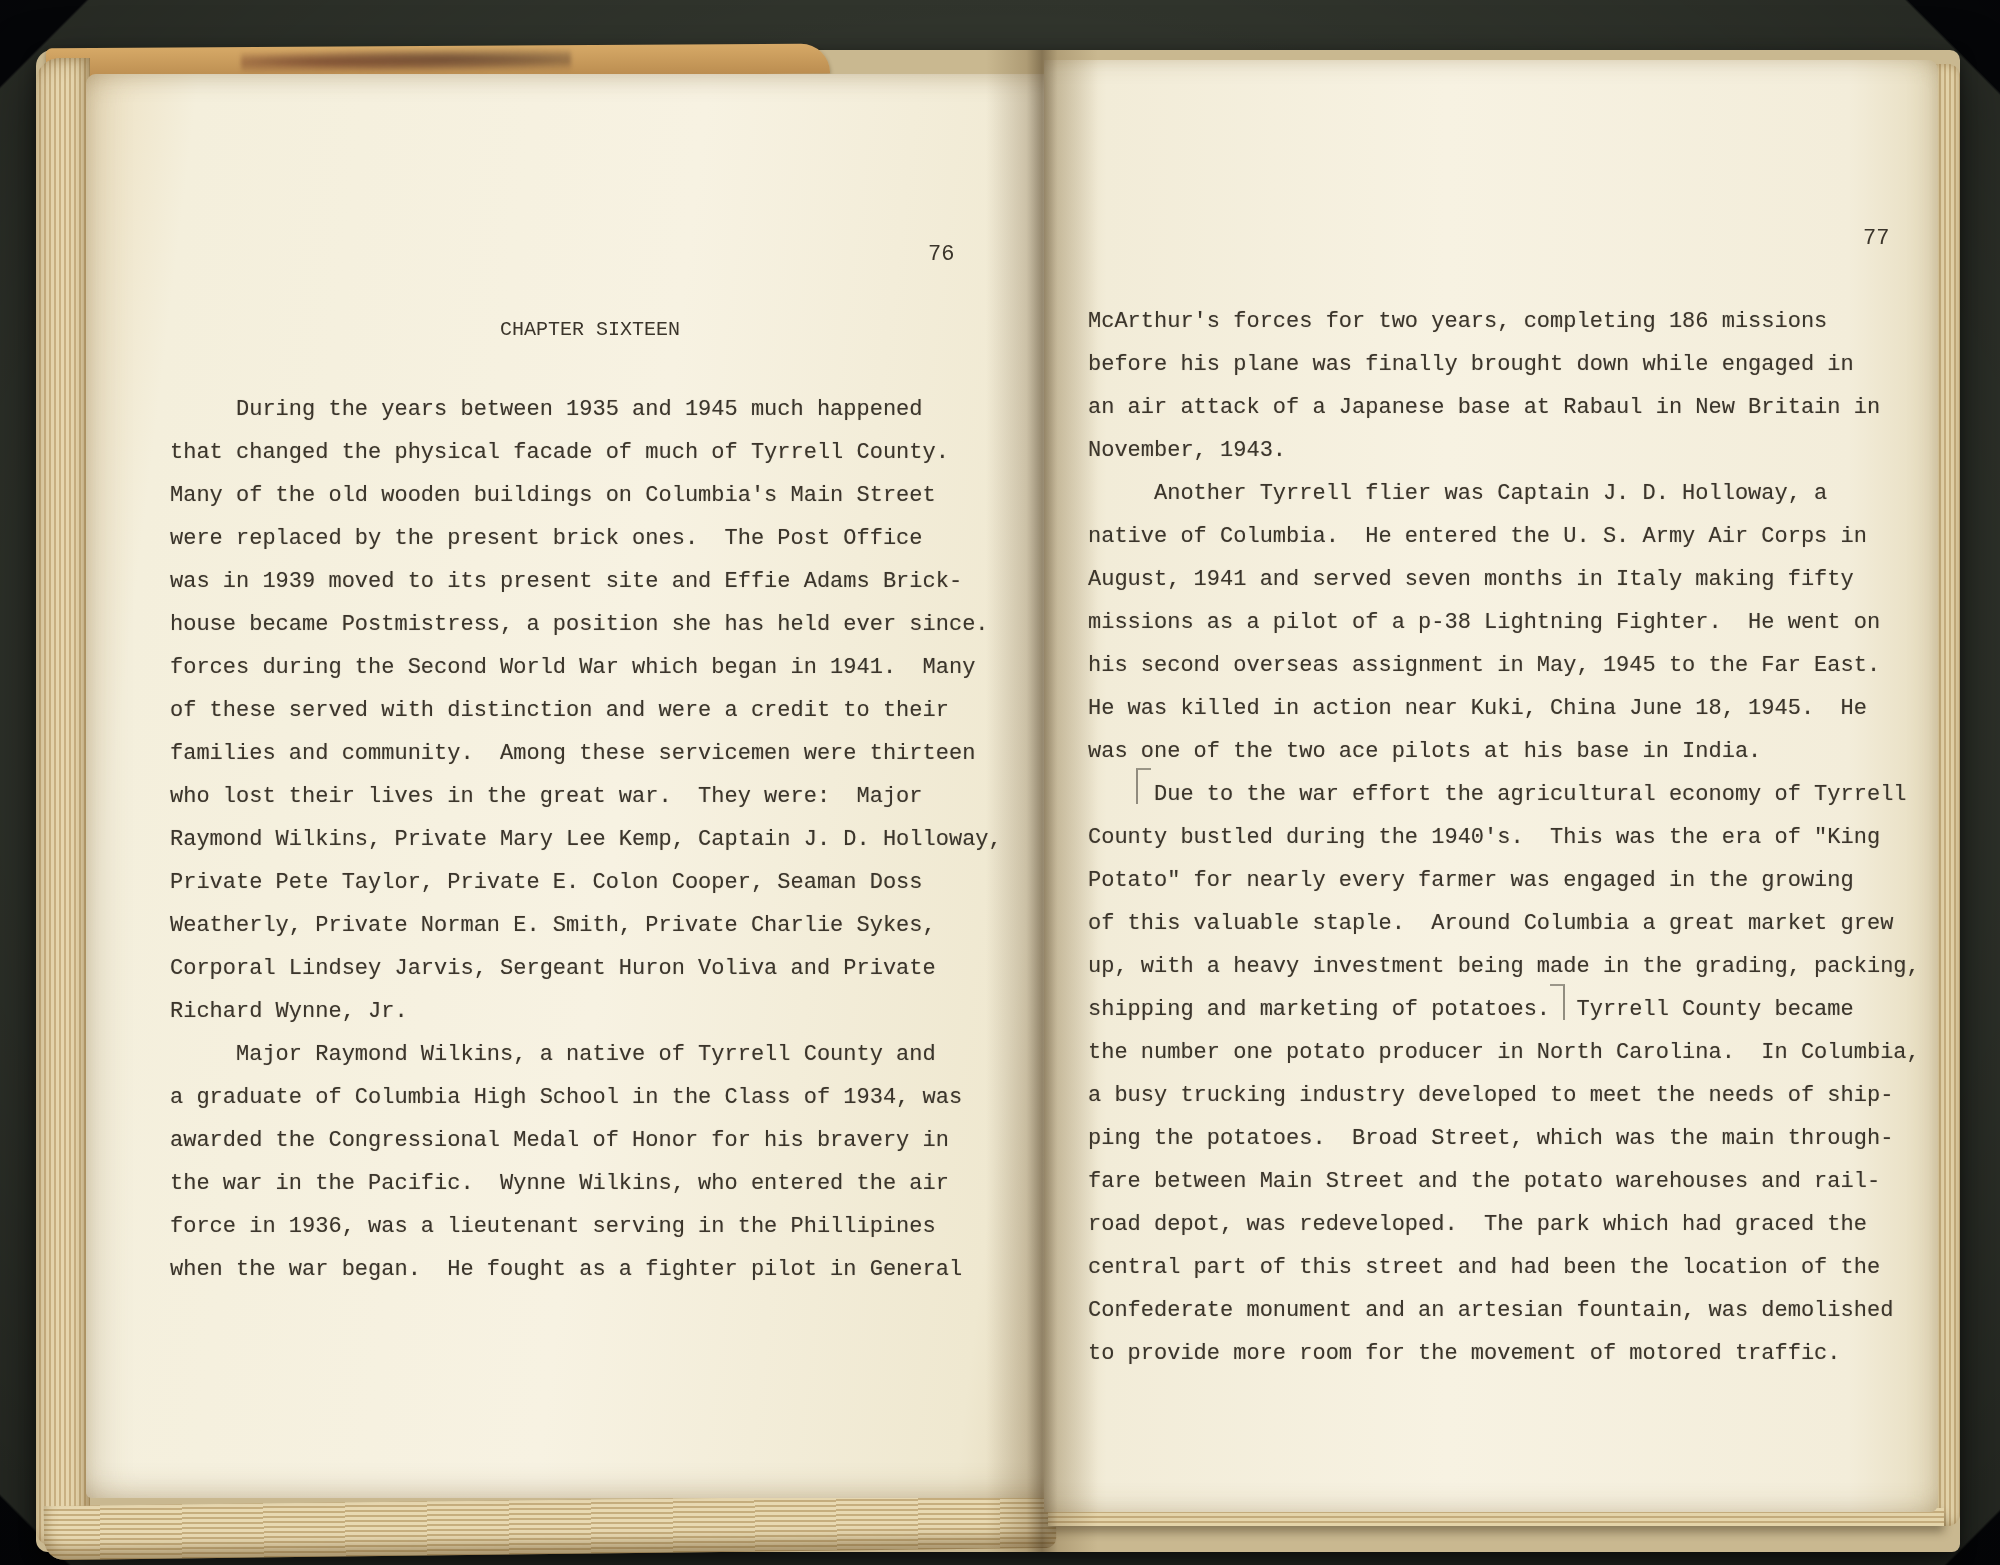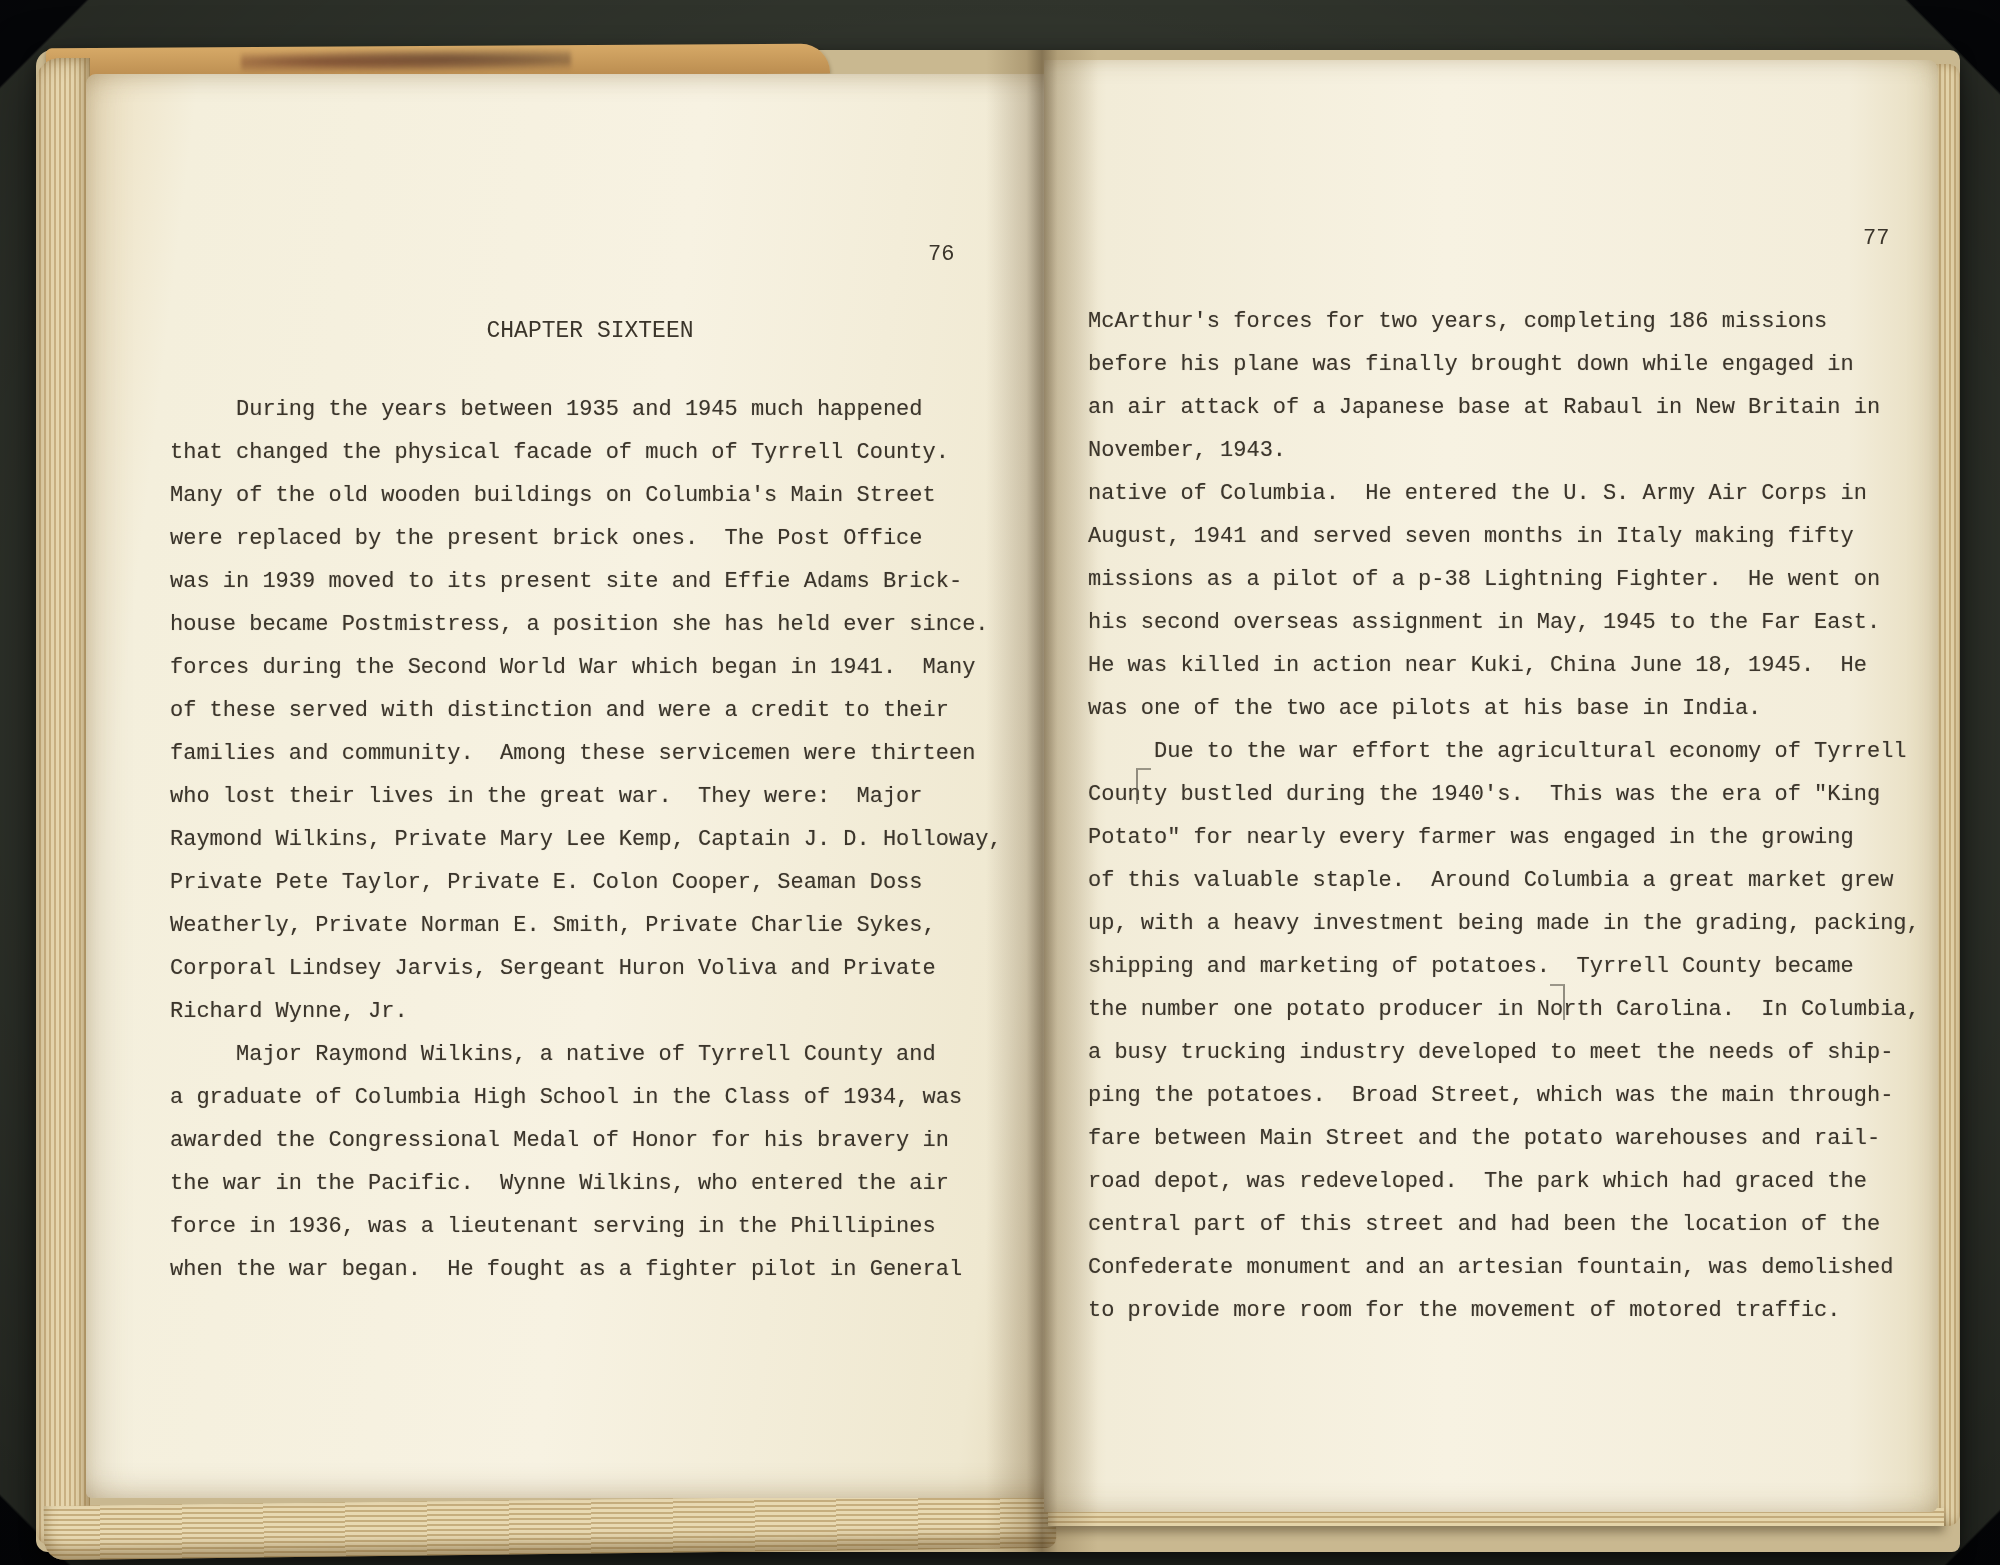--- a/index.html
+++ b/index.html
@@ -108,21 +108,21 @@
     font-size: 22px;
     color: #3b352b;
   }
   .page.left .page-number  { left: 842px; top: 168px; }
   .page.right .page-number { left: 819px; top: 166px; }
   .chapter-title {
     position: absolute;
     left: 84px; top: 244px;
     width: 840px;
     text-align: center;
-    font-size: 23px;
+    font-size: 20px;
     color: #3b352b;
   }
   .lines {
     position: absolute;
     font-size: 22px;
     line-height: 43px;
     color: #3b352b;
     text-shadow: 0 0 1px rgba(59,53,43,0.35);
   }
   .page.left .lines  { left: 84px; top: 314px; }
@@ -189,20 +189,21 @@
         </div>
     </div>
 
     <div class="page right">
       <div class="page-number">77</div>
       <div class="lines" id="right-lines">
           <div class="line">McArthur's forces for two years, completing 186 missions</div>
           <div class="line">before his plane was finally brought down while engaged in</div>
           <div class="line">an air attack of a Japanese base at Rabaul in New Britain in</div>
           <div class="line">November, 1943.</div>
+          <div class="line">     Another Tyrrell flier was Captain J. D. Holloway, a</div>
           <div class="line">native of Columbia.  He entered the U. S. Army Air Corps in</div>
           <div class="line">August, 1941 and served seven months in Italy making fifty</div>
           <div class="line">missions as a pilot of a p-38 Lightning Fighter.  He went on</div>
           <div class="line">his second overseas assignment in May, 1945 to the Far East.</div>
           <div class="line">He was killed in action near Kuki, China June 18, 1945.  He</div>
           <div class="line">was one of the two ace pilots at his base in India.</div>
           <div class="line">     Due to the war effort the agricultural economy of Tyrrell</div>
           <div class="line">County bustled during the 1940's.  This was the era of "King</div>
           <div class="line">Potato" for nearly every farmer was engaged in the growing</div>
           <div class="line">of this valuable staple.  Around Columbia a great market grew</div>

